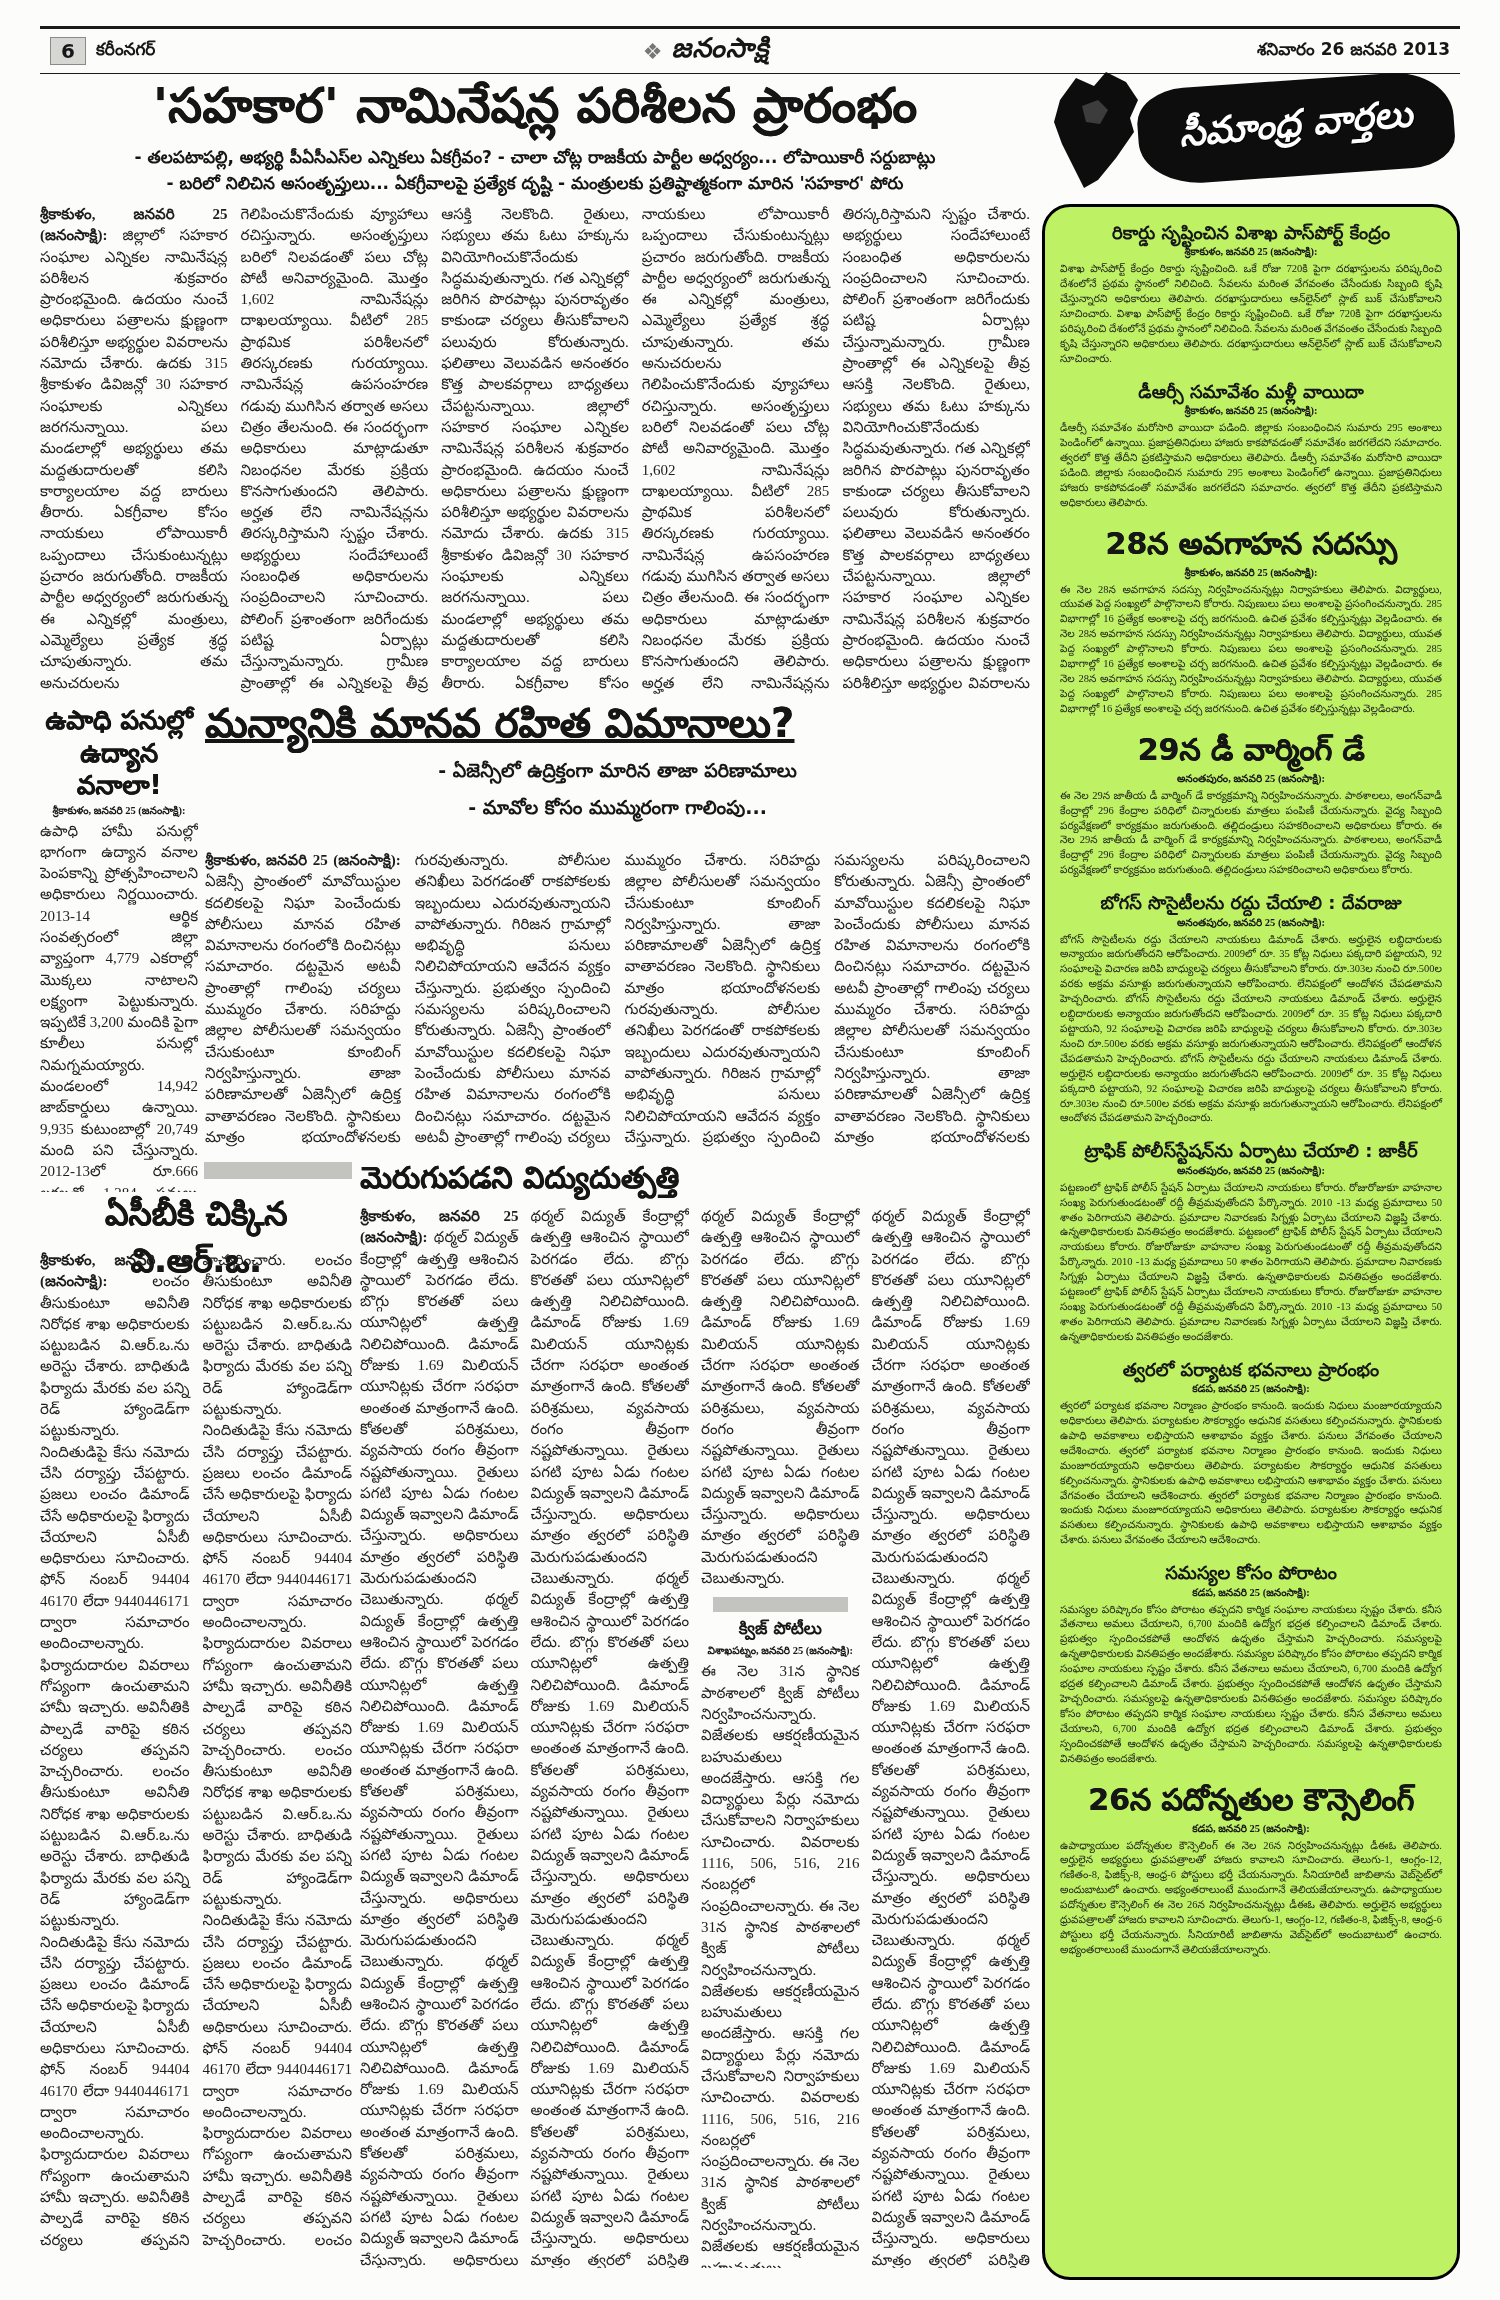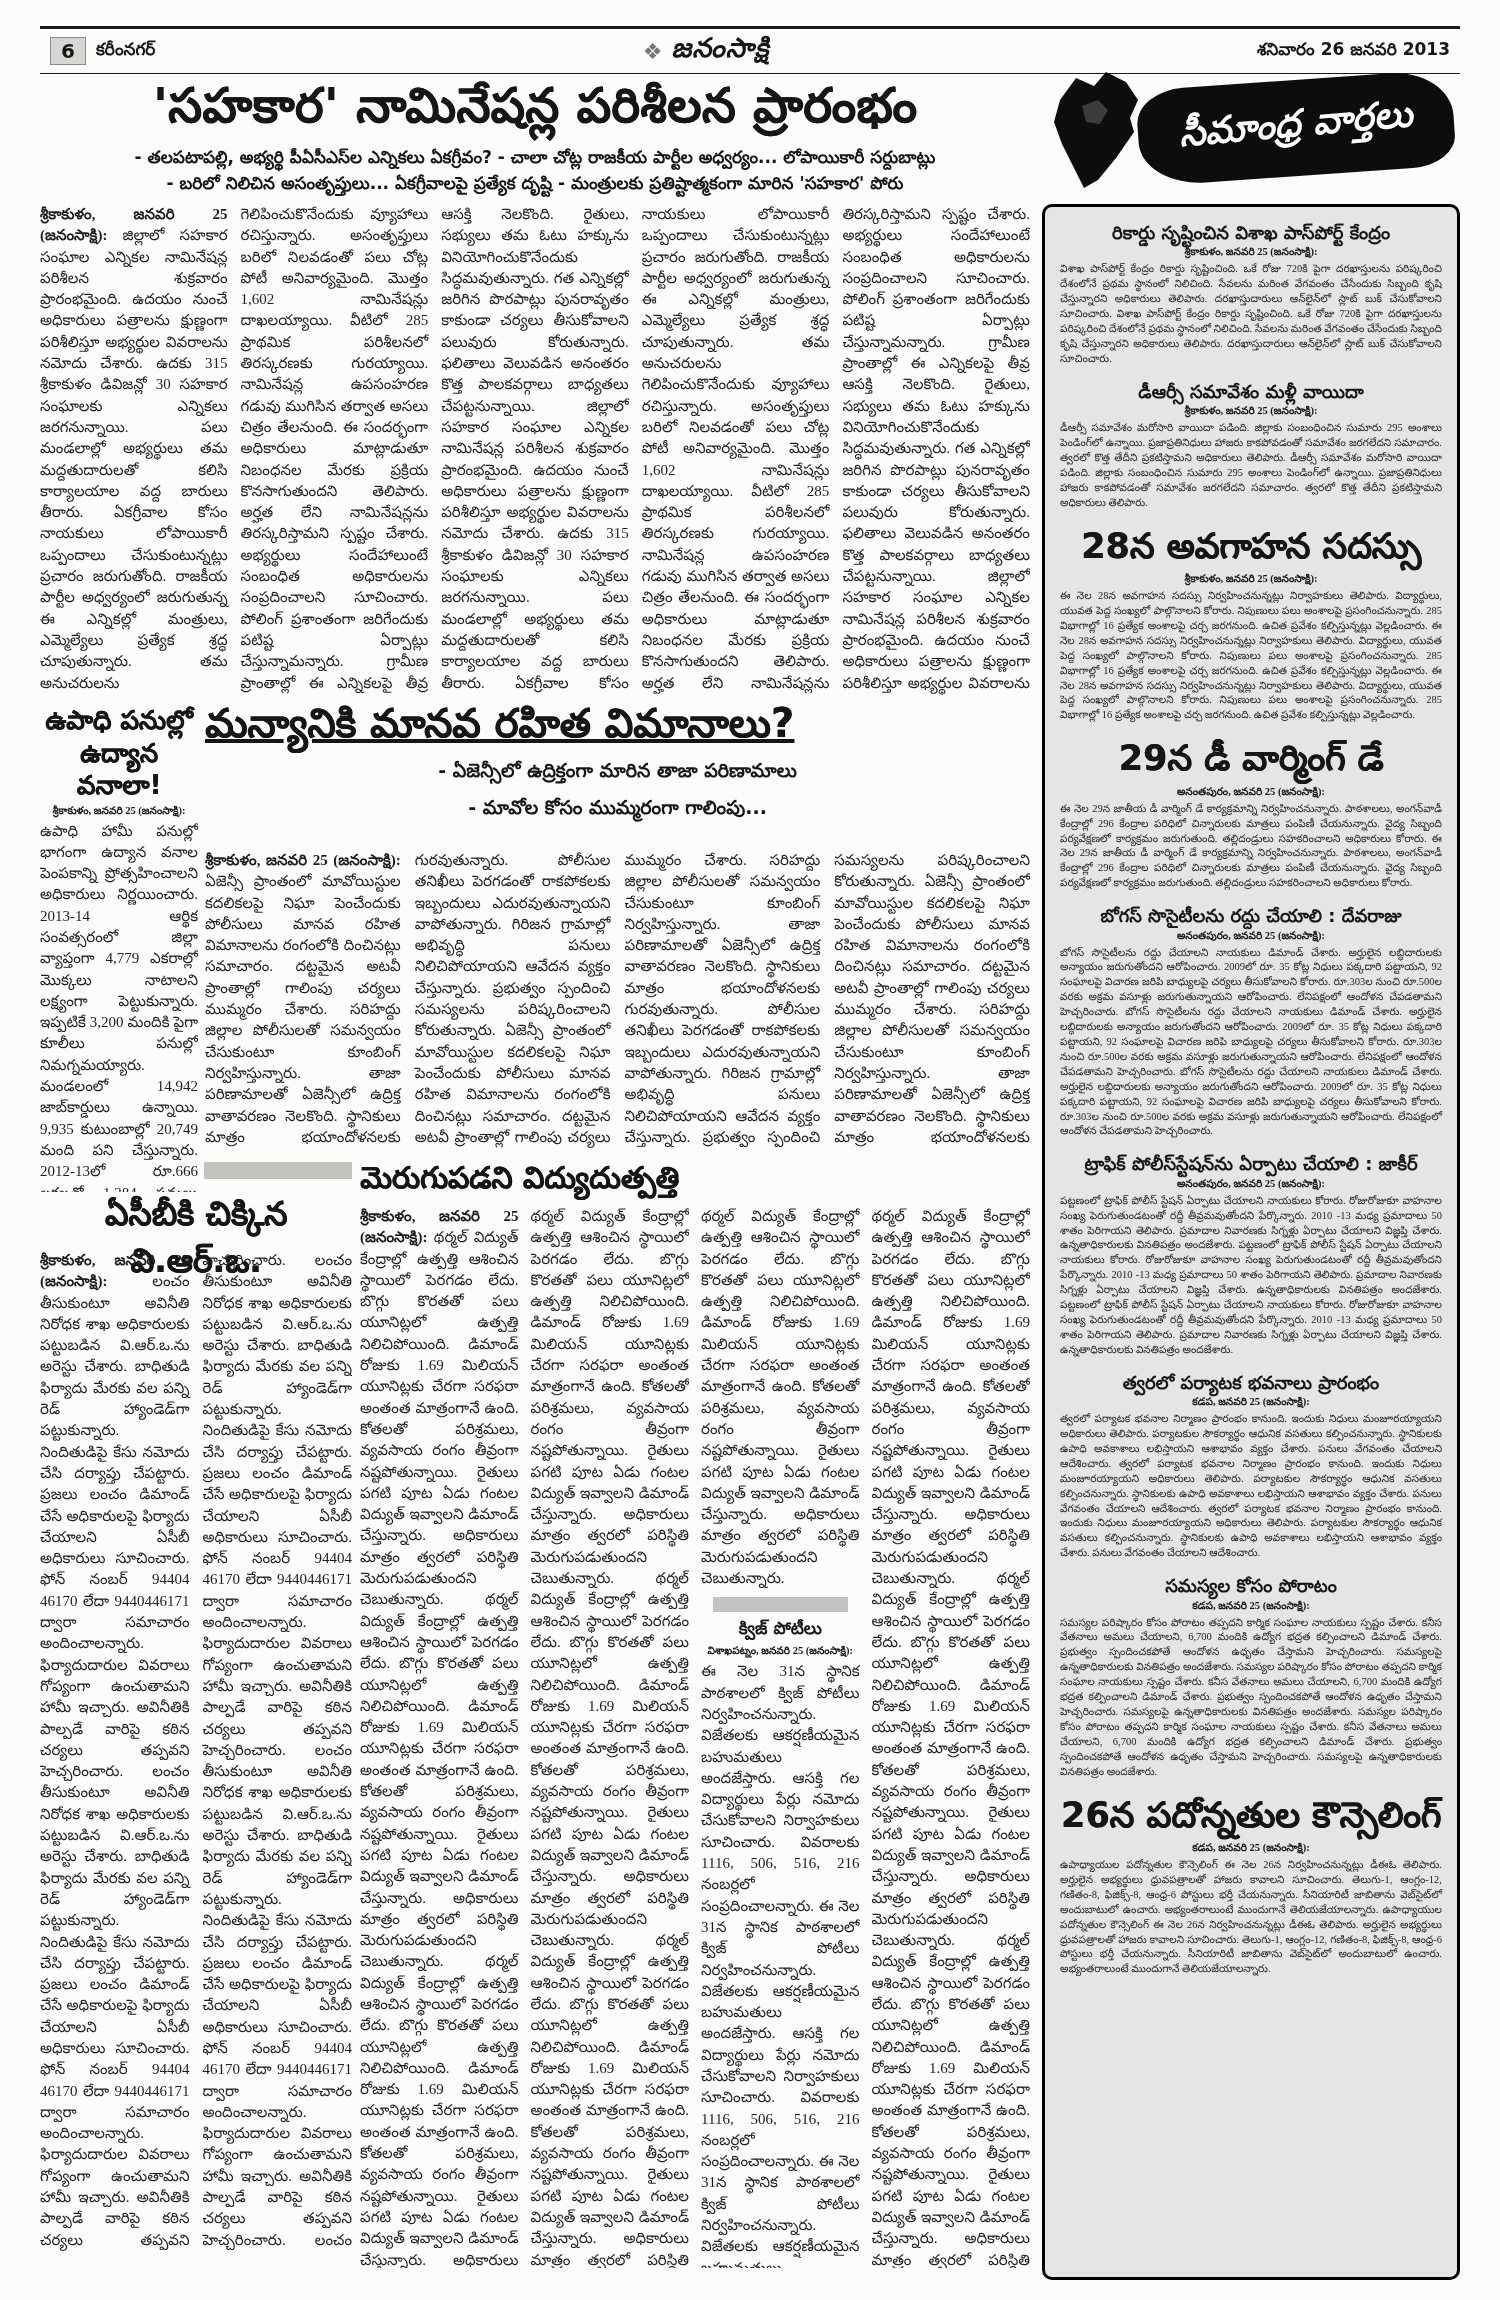--- a/index.html
+++ b/index.html
@@ -46,24 +46,24 @@
   
   .emp-box { overflow:hidden; }
 
   
   .sb-masthead { overflow:hidden; }
   .sb-banner { position:absolute; left:96px; top:14px; width:316px; height:96px; background:#0d0d0d;
                border-radius:48px 60px 44px 64px / 34px 46px 30px 44px; transform:rotate(-4deg);
                display:flex; align-items:center; justify-content:center; }
   .sb-banner-text { color:#fff; font:italic 800 37px "DejaVu Sans",sans-serif; white-space:nowrap;
                     transform:rotate(-1deg); text-shadow:1px 1px 0 #000; }
-  .sb-box { border:3.5px solid #000; border-radius:10px; padding:14px 15px 10px; overflow:hidden; background:#e5e5e5; }
+  .sb-box { border:3.5px solid #000; border-radius:28px; padding:14px 15px 10px; overflow:hidden; background:#bef264; }
   .sb-item { margin-bottom:13px; }
   .sb-h { font:800 18px "DejaVu Sans",sans-serif; text-align:center; line-height:1.3; margin-bottom:2px; }
-  .sb-h.big { font-size:35px; text-shadow:0.5px 0 #000; margin:4px 0 4px; }
+  .sb-h.big { font-size:30px; text-shadow:0.5px 0 #000; margin:4px 0 4px; }
   .sb-dl { font-weight:bold; font-size:10.5px; text-align:center; margin-bottom:2px; }
   .sb-body { font-size:10.5px; line-height:1.42; text-align:justify; color:#1d1d1d; }
 </style>
 </head>
 <body>
 
 <div class="page">
 
   <div class="abs topbar" style="left:40px; top:26px; width:1420px;">
     <div class="left">

